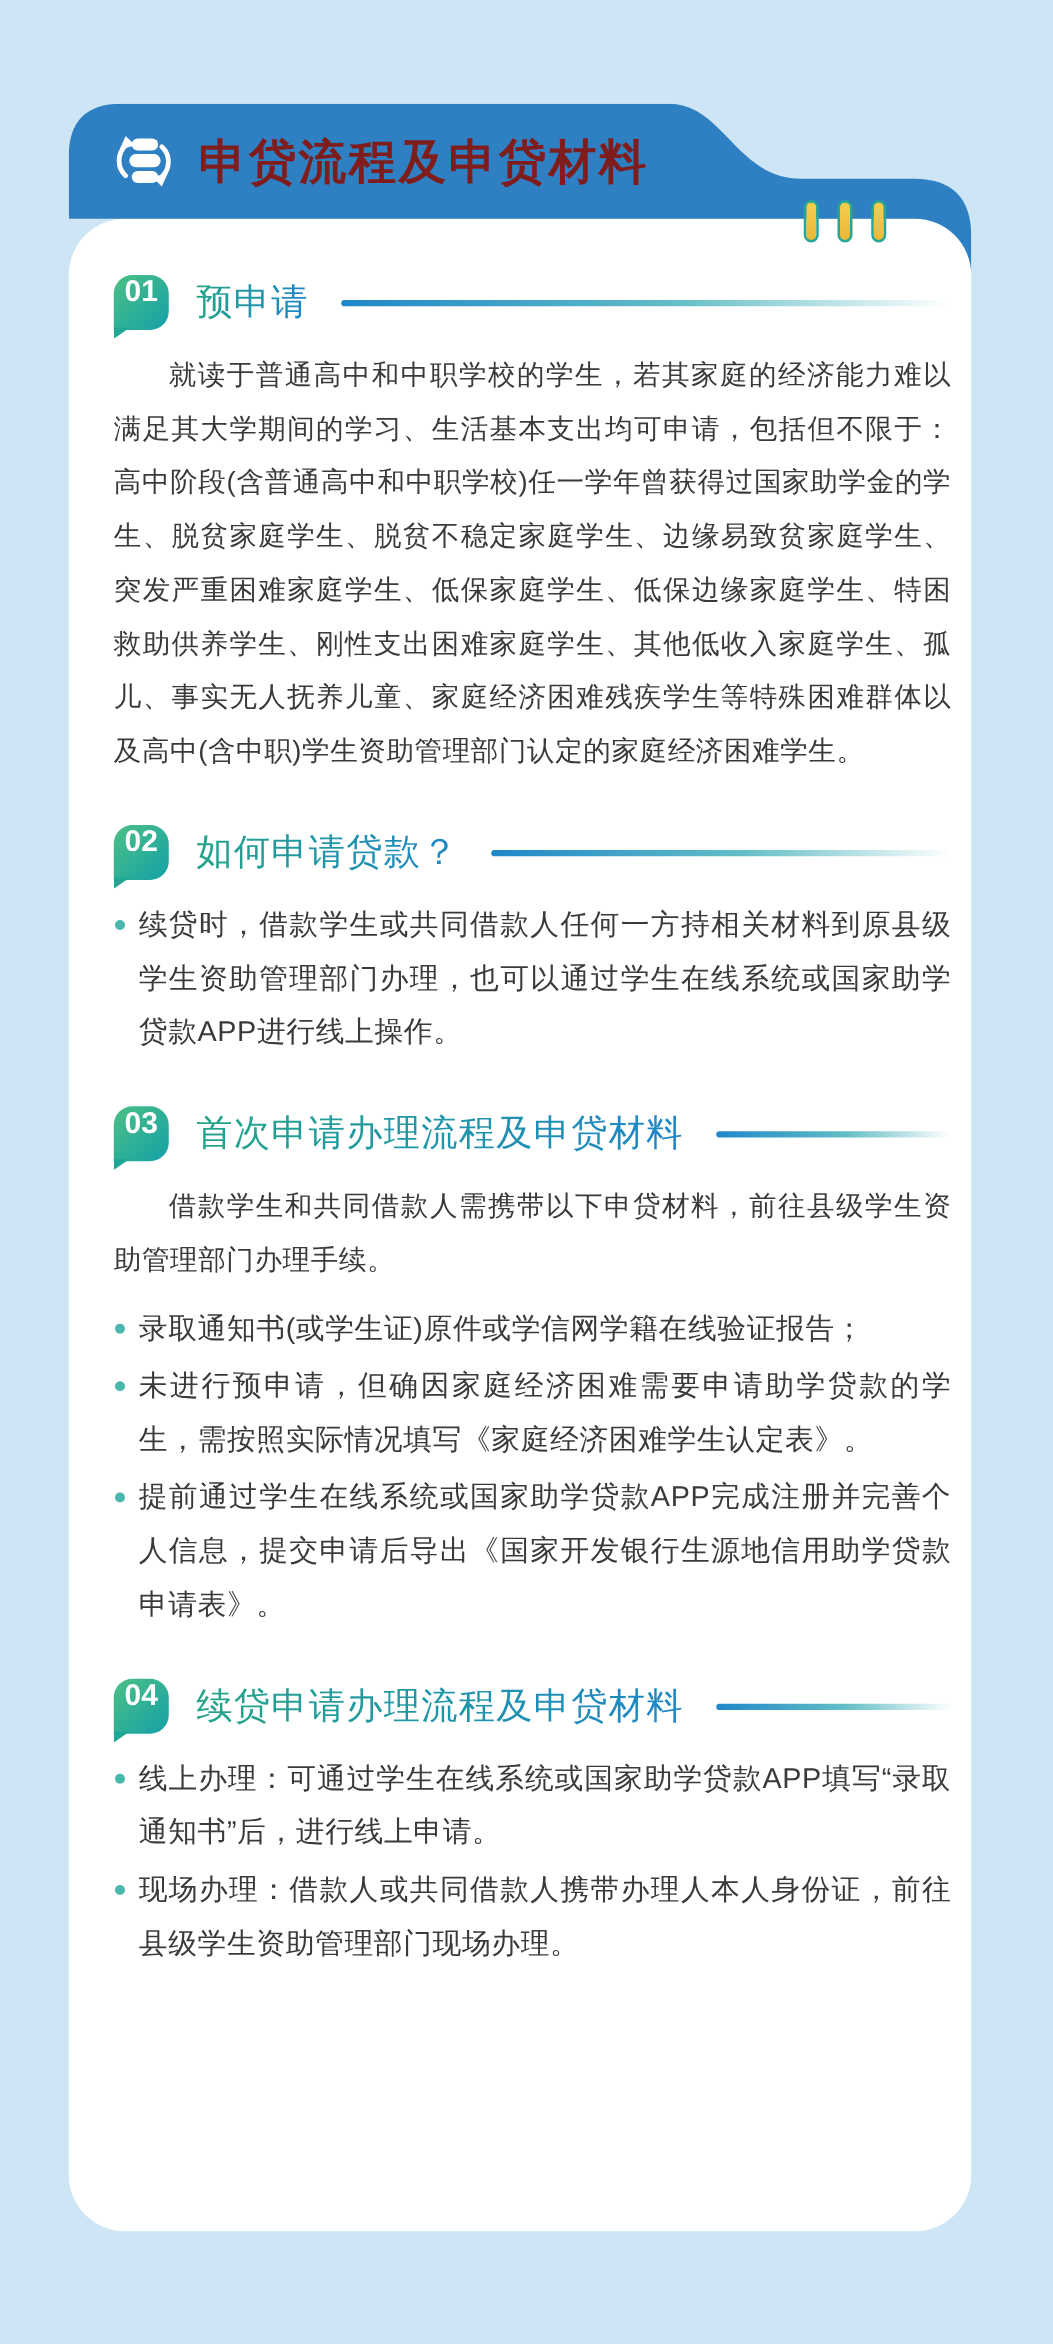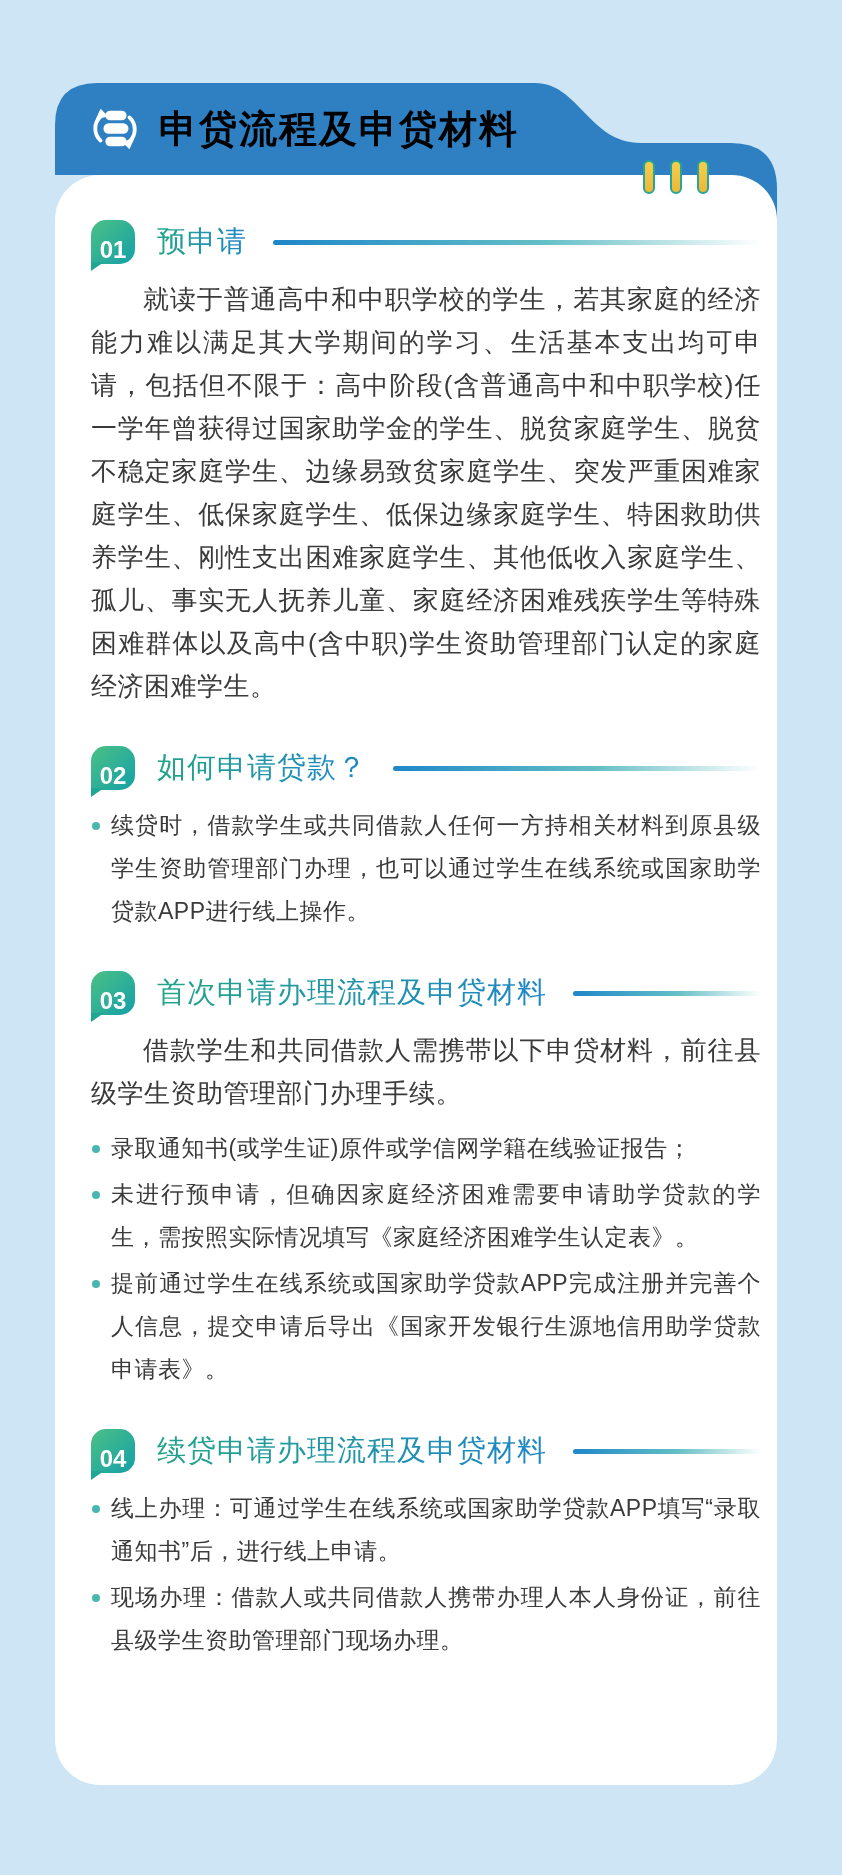--- a/index.html
+++ b/index.html
@@ -23,59 +23,59 @@
   }
 
   
   .banner-svg{position:absolute;left:0;top:0;width:722px;height:150px;display:block;}
   .banner-content{
     position:absolute;left:0;top:0;width:600px;height:92px;
     display:flex;align-items:center;gap:18px;
     padding-left:34px;box-sizing:border-box;
   }
   .banner-title{
-    color:#000000;font-size:38px;font-weight:700;letter-spacing:2px;white-space:nowrap;
+    color:#7f1d1d;font-size:38px;font-weight:700;letter-spacing:2px;white-space:nowrap;
   }
   .flow-icon{width:52px;height:52px;flex:none;}
 
   
   .pins{position:absolute;left:588px;top:77px;display:flex;gap:15px;}
   .pin{
     width:12px;height:34px;border-radius:6px;
     background:linear-gradient(#f6ce4e,#ecb838);
     border:2px solid #27a596;box-sizing:border-box;
   }
 
   
   .sec{margin-bottom:38px;}
   .sec:last-child{margin-bottom:0;}
   .sec-head{display:flex;align-items:center;margin-bottom:14px;}
   .badge{
     position:relative;flex:none;width:44px;height:44px;
     border-radius:15px 15px 15px 0;
     background:linear-gradient(135deg,#4cc084,#14a0a8);
     color:#fff;font-size:24px;font-weight:700;
-    display:flex;align-items:flex-end;justify-content:center;
+    display:flex;align-items:flex-start;justify-content:center;
   }
   .badge::after{
     content:"";position:absolute;left:0;bottom:-7px;width:13px;height:9px;
     background:#1fa795;clip-path:polygon(0 0,100% 0,0 100%);
   }
   .sec-title{
     margin:0 0 0 22px;font-size:29px;font-weight:400;letter-spacing:1px;white-space:nowrap;
     background:linear-gradient(90deg,#23a488,#1e86c8);
     -webkit-background-clip:text;background-clip:text;color:transparent;
   }
   .rule{
     flex:1;height:5px;margin-left:26px;border-radius:3px;
     background:linear-gradient(90deg,#1f87c9 0%,#63bec6 55%,rgba(255,255,255,0) 100%);
   }
 
   .para{
-    margin:0;font-size:26px;line-height:43px;color:#3a3a3a;
+    margin:0;font-size:22px;line-height:43px;color:#3a3a3a;
     text-align:justify;letter-spacing:0.5px;
   }
   .indent{text-indent:2em;}
   .bullets{margin-top:12px;}
   .bullet{
     position:relative;padding-left:20px;margin-bottom:3px;
     font-size:23px;line-height:43px;color:#3a3a3a;text-align:justify;letter-spacing:0.5px;
   }
   .bullet .dot{
     position:absolute;left:1px;top:18px;width:8px;height:8px;border-radius:50%;

